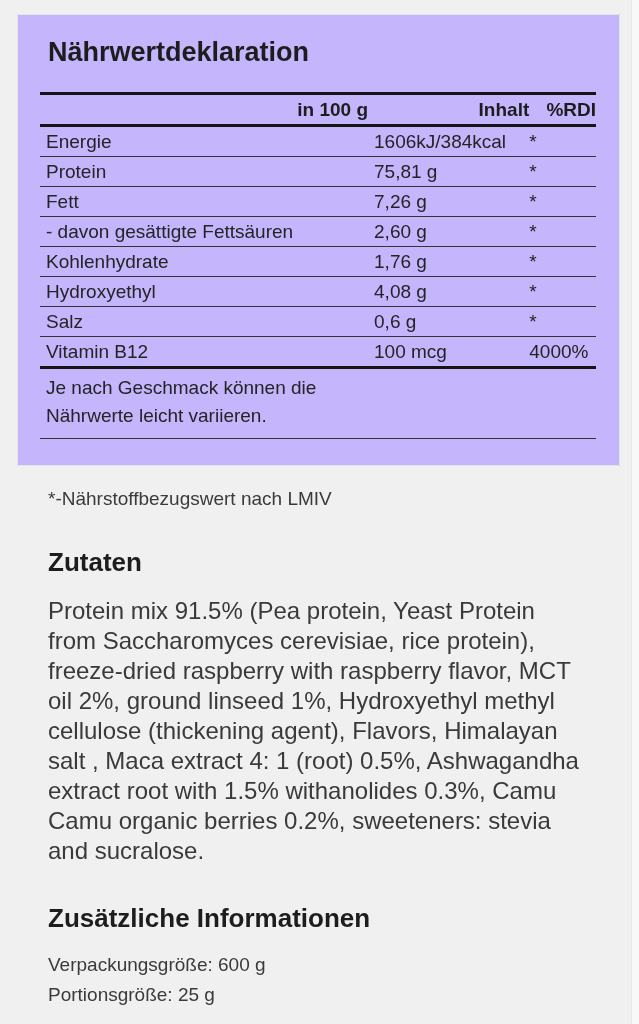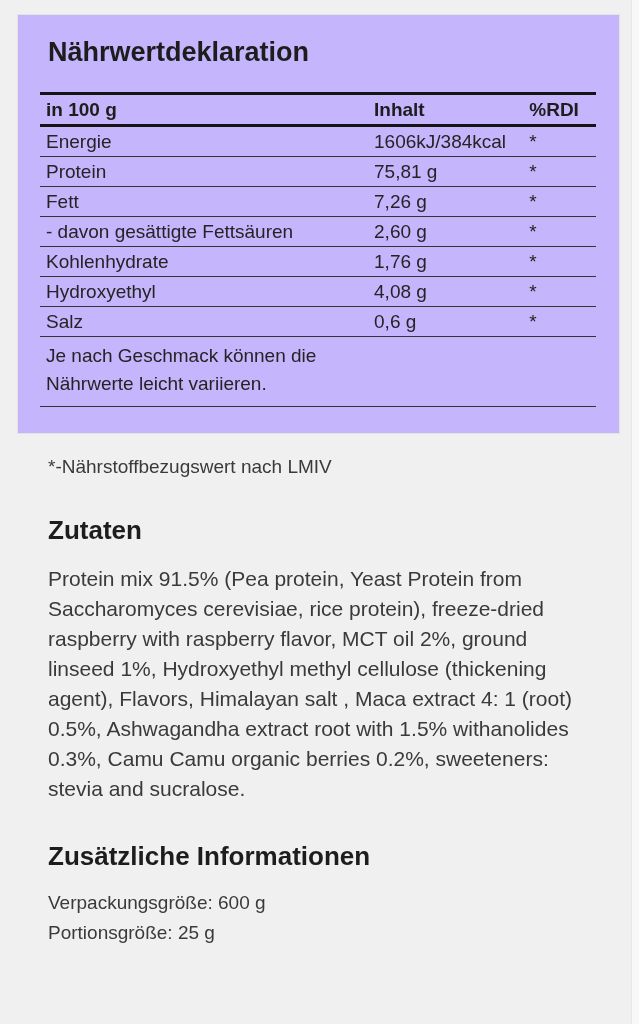--- a/index.html
+++ b/index.html
@@ -54,21 +54,21 @@
     white-space: nowrap;
     overflow: visible;
   }
   table.nutrition td.rdi-cell, table.nutrition th.rdi-head {
     padding-left: 0;
   }
   tr.head-row {
     border-top: 3px solid #141414;
     border-bottom: 3px solid #141414;
   }
-  tr.head-row th { font-weight: 700; color: #1d1d1d; }
+  tr.head-row th { font-weight: 700; color: #1d1d1d; text-align: right; }
   tr.data-row { border-bottom: 1px solid #333333; }
   tr.data-row.last { border-bottom: 3px solid #141414; }
   tr.note-row { border-bottom: 1px solid #333333; }
   tr.note-row td { padding: 5px 0 8px 6px; }
   .note-text {
     max-width: 300px;
     white-space: normal;
     line-height: 28px;
   }
   .footnote {
@@ -79,21 +79,21 @@
   .section-heading {
     font-size: 26px;
     font-weight: 700;
     color: #1d1d1d;
     margin: 38px 0 0 48px;
     line-height: 1.15;
   }
   .ingredients-text {
     margin: 18px 48px 0 48px;
     width: 540px;
-    font-size: 21px;
+    font-size: 24px;
     line-height: 30px;
     color: #3a3a3a;
   }
   .info-lines {
     margin: 16px 48px 0 48px;
     font-size: 19px;
     line-height: 30px;
     color: #3a3a3a;
   }
 </style>
@@ -144,20 +144,25 @@
       <tr class="data-row">
         <td>Hydroxyethyl</td>
         <td>4,08 g</td>
         <td class="rdi-cell">*</td>
       </tr>
       <tr class="data-row">
         <td>Salz</td>
         <td>0,6 g</td>
         <td class="rdi-cell">*</td>
       </tr>
+      <tr class="data-row last">
+        <td>Vitamin B12</td>
+        <td>100 mcg</td>
+        <td class="rdi-cell">4000%</td>
+      </tr>
 
       <tr class="note-row">
         <td colspan="3">
           <div class="note-text">Je nach Geschmack können die Nährwerte leicht variieren.</div>
         </td>
       </tr>
     </tbody>
   </table>
 </div>
 

